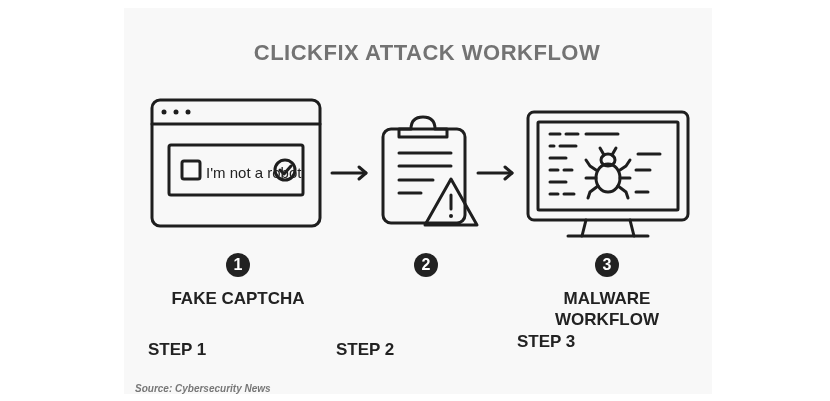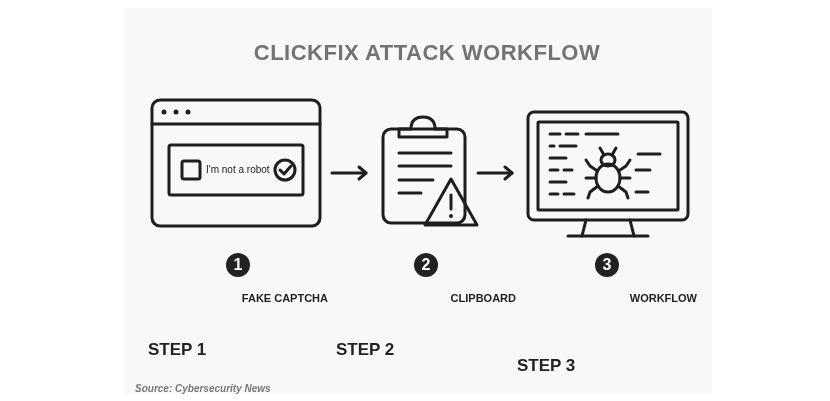--- a/index.html
+++ b/index.html
@@ -5,25 +5,25 @@
   html, body { margin:0; padding:0; }
   body { width:830px; height:401px; background:#ffffff; position:relative; overflow:hidden;
          font-family:"Liberation Sans", sans-serif; color:#1f1f1f; }
   .panel { position:absolute; left:124px; top:8px; width:588px; height:386px; background:#f8f8f8; }
   .title { position:absolute; left:12px; width:100%; top:40px; text-align:center;
            font-size:22px; font-weight:bold; letter-spacing:0.5px; color:#737373; }
   svg.icon { position:absolute; overflow:visible; }
   .stroke { fill:none; stroke:#1e1e1e; stroke-width:3; stroke-linecap:round; stroke-linejoin:round; }
   .badge { position:absolute; width:24px; height:24px; border-radius:50%; background:#222;
            color:#fff; font-weight:bold; font-size:16px; line-height:24px; text-align:center; }
-  .label { position:absolute; width:180px; text-align:right; font-weight:bold; font-size:11px;
+  .label { position:absolute; width:180px; text-align:center; font-weight:bold; font-size:17px;
            line-height:21px; color:#222; }
   .step { position:absolute; width:180px; font-weight:bold; font-size:17px; color:#222; }
   .source { position:absolute; left:135px; top:383px; font-size:10px; font-style:italic; font-weight:bold; color:#777; }
-  .captcha-text { position:absolute; font-size:10px; color:#222; }
+  .captcha-text { position:absolute; font-size:15px; color:#222; }
 </style>
 </head>
 <body>
 
 <div class="panel"></div>
 <div class="title">CLICKFIX ATTACK WORKFLOW</div>
 
 <svg class="icon" style="left:150px;top:98px;" width="172" height="130" viewBox="0 0 172 130">
   <rect class="stroke" x="2" y="2" width="168" height="126" rx="8"></rect>
   <line class="stroke" x1="2" y1="26" x2="170" y2="26"></line>
@@ -96,23 +96,23 @@
 </svg>
 
 <div class="badge" style="left:226px;top:253px;">1</div>
 <div class="label" style="left:148px;top:288px;">
   <div>FAKE CAPTCHA</div>
 </div>
 <div class="step" style="left:148px;top:340px;">STEP 1</div>
 
 <div class="badge" style="left:414px;top:253px;">2</div>
 <div class="label" style="left:336px;top:288px;">
-  <div>CLIPBOARD</div>
 </div>
 <div class="step" style="left:336px;top:340px;">STEP 2</div>
 
 <div class="badge" style="left:595px;top:253px;">3</div>
 <div class="label" style="left:517px;top:288px;">
+  <div>MALWARE</div>
   <div>WORKFLOW</div>
 </div>
-<div class="step" style="left:517px;top:356px;">STEP 3</div>
+<div class="step" style="left:517px;top:332px;">STEP 3</div>
 
 <div class="source">Source: Cybersecurity News</div>
 
 </body></html>

